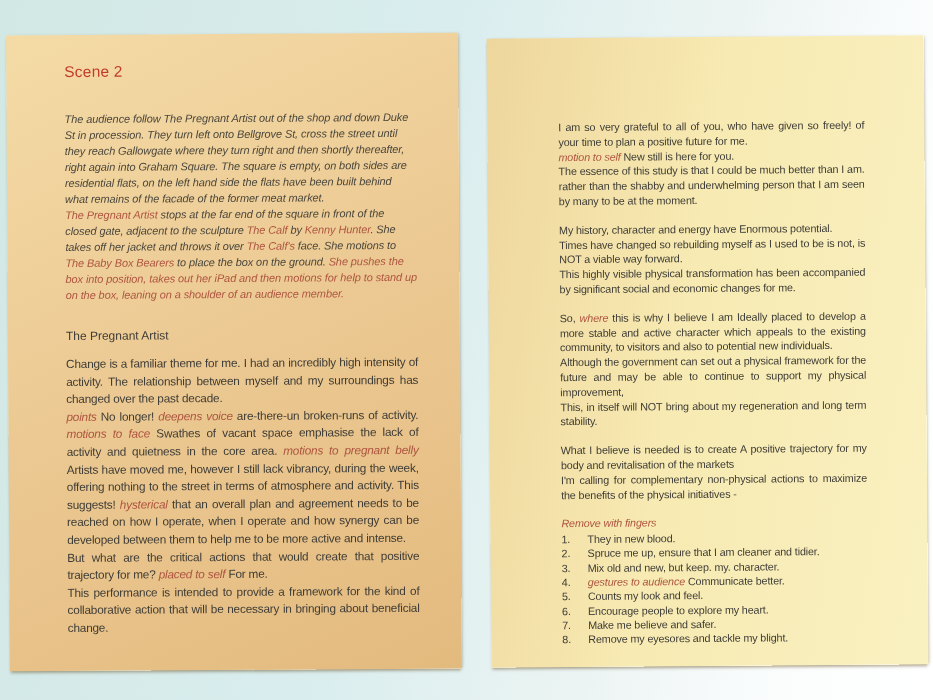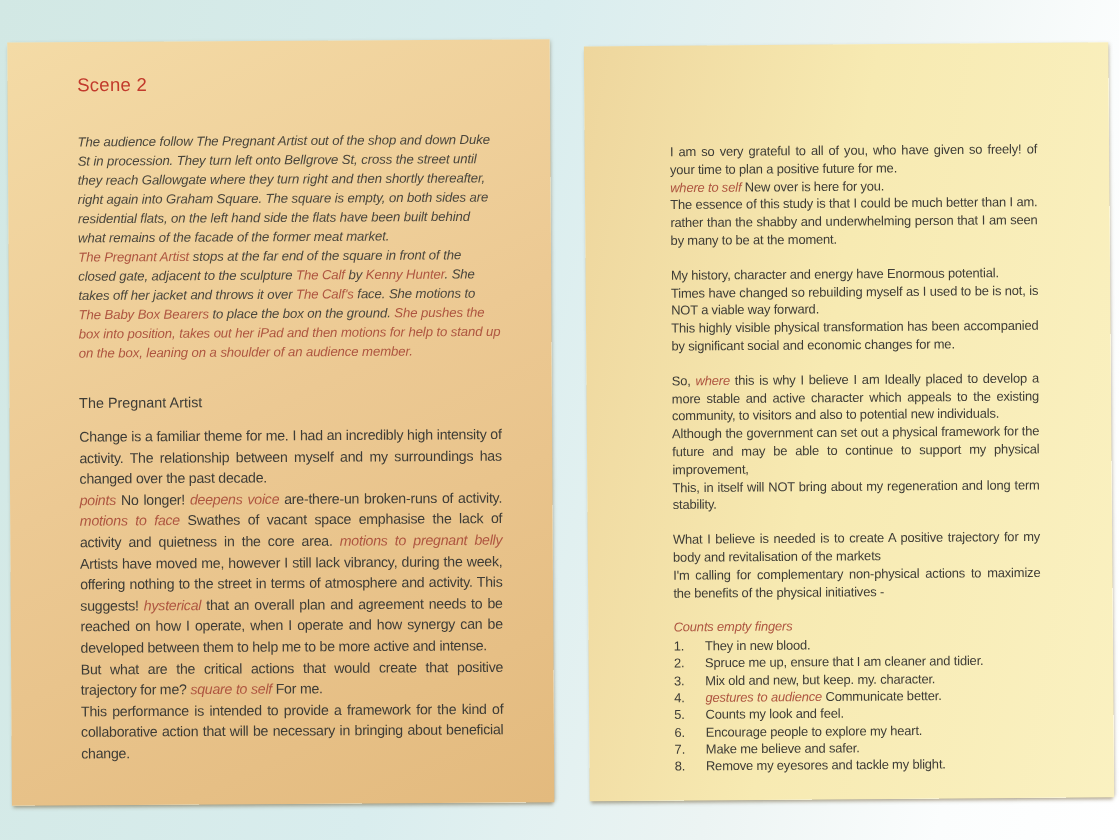--- a/index.html
+++ b/index.html
@@ -62,39 +62,39 @@
   <div class="page page-left">
     <h1 class="scene-heading">Scene 2</h1>
     <div class="stage-block" id="stage-block">
         <p class="stage-para"><span>The audience follow The Pregnant Artist out of the shop and down Duke St in procession. They turn left onto Bellgrove St, cross the street until they reach Gallowgate where they turn right and then shortly thereafter, right again into Graham Square. The square is empty, on both sides are residential flats, on the left hand side the flats have been built behind what remains of the facade of the former meat market.</span></p>
         <p class="stage-para"><span class="dir">The Pregnant Artist</span><span> stops at the far end of the square in front of the closed gate, adjacent to the sculpture </span><span class="dir">The Calf</span><span> by </span><span class="dir">Kenny Hunter</span><span>. She takes off her jacket and throws it over </span><span class="dir">The Calf's</span><span> face. She motions to </span><span class="dir">The Baby Box Bearers</span><span> to place the box on the ground. </span><span class="dir">She pushes the box into position, takes out her iPad and then motions for help to stand up on the box, leaning on a shoulder of an audience member.</span></p>
       </div>
     <div class="speaker">The Pregnant Artist</div>
     <div class="body-block" id="left-body">
         <p class="body-para"><span>Change is a familiar theme for me. I had an incredibly high intensity of activity. The relationship between myself and my surroundings has changed over the past decade.</span></p>
         <p class="body-para"><span class="dir">points </span><span>No longer! </span><span class="dir">deepens voice </span><span>are-there-un broken-runs of activity. </span><span class="dir">motions to face </span><span>Swathes of vacant space emphasise the lack of activity and quietness in the core area. </span><span class="dir">motions to pregnant belly </span><span>Artists have moved me, however I still lack vibrancy, during the week, offering nothing to the street in terms of atmosphere and activity. This suggests! </span><span class="dir">hysterical </span><span>that an overall plan and agreement needs to be reached on how I operate, when I operate and how synergy can be developed between them to help me to be more active and intense.</span></p>
-        <p class="body-para"><span>But what are the critical actions that would create that positive trajectory for me? </span><span class="dir">square to self </span><span>For me.</span></p>
+        <p class="body-para"><span>But what are the critical actions that would create that positive trajectory for me? </span><span class="dir">placed to self </span><span>For me.</span></p>
         <p class="body-para"><span>This performance is intended to provide a framework for the kind of collaborative action that will be necessary in bringing about beneficial change.</span></p>
       </div>
   </div>
 
   <div class="page page-right">
     <div class="body-block" id="right-body">
         <p class="body-para"><span>I am so very grateful to all of you, who have given so freely! of your time to plan a positive future for me.</span></p>
-        <p class="body-para"><span class="dir">where to self </span><span>New over is here for you.</span></p>
+        <p class="body-para"><span class="dir">motion to self </span><span>New still is here for you.</span></p>
         <p class="body-para"><span>The essence of this study is that I could be much better than I am. rather than the shabby and underwhelming person that I am seen by many to be at the moment.</span></p>
         <p class="body-para gap"><span>My history, character and energy have Enormous potential.</span></p>
         <p class="body-para"><span>Times have changed so rebuilding myself as I used to be is not, is NOT a viable way forward.</span></p>
         <p class="body-para"><span>This highly visible physical transformation has been accompanied by significant social and economic changes for me.</span></p>
         <p class="body-para gap"><span>So, </span><span class="dir">where </span><span>this is why I believe I am Ideally placed to develop a more stable and active character which appeals to the existing community, to visitors and also to potential new individuals.</span></p>
         <p class="body-para"><span>Although the government can set out a physical framework for the future and may be able to continue to support my physical improvement,</span></p>
         <p class="body-para"><span>This, in itself will NOT bring about my regeneration and long term stability.</span></p>
         <p class="body-para gap"><span>What I believe is needed is to create A positive trajectory for my body and revitalisation of the markets</span></p>
         <p class="body-para"><span>I'm calling for complementary non-physical actions to maximize the benefits of the physical initiatives -</span></p>
-        <p class="body-para gap"><span class="dir">Counts empty fingers</span></p>
+        <p class="body-para gap"><span class="dir">Remove with fingers</span></p>
       </div>
     <div class="list-block" id="right-list">
         <div class="list-row">
           <span class="num">1.</span>
           <span class="txt"><span>They in new blood.</span></span>
         </div>
         <div class="list-row">
           <span class="num">2.</span>
           <span class="txt"><span>Spruce me up, ensure that I am cleaner and tidier.</span></span>
         </div>

